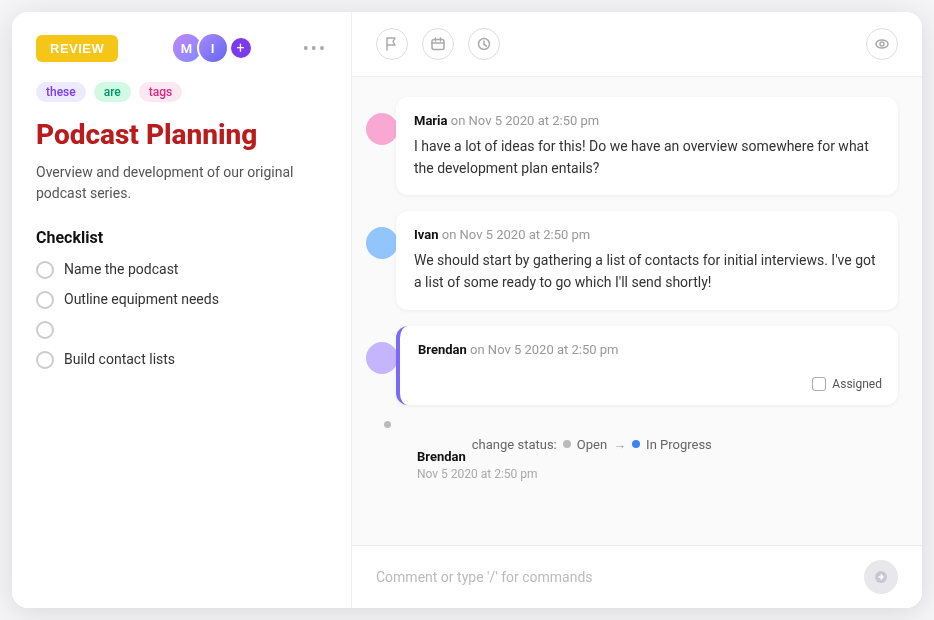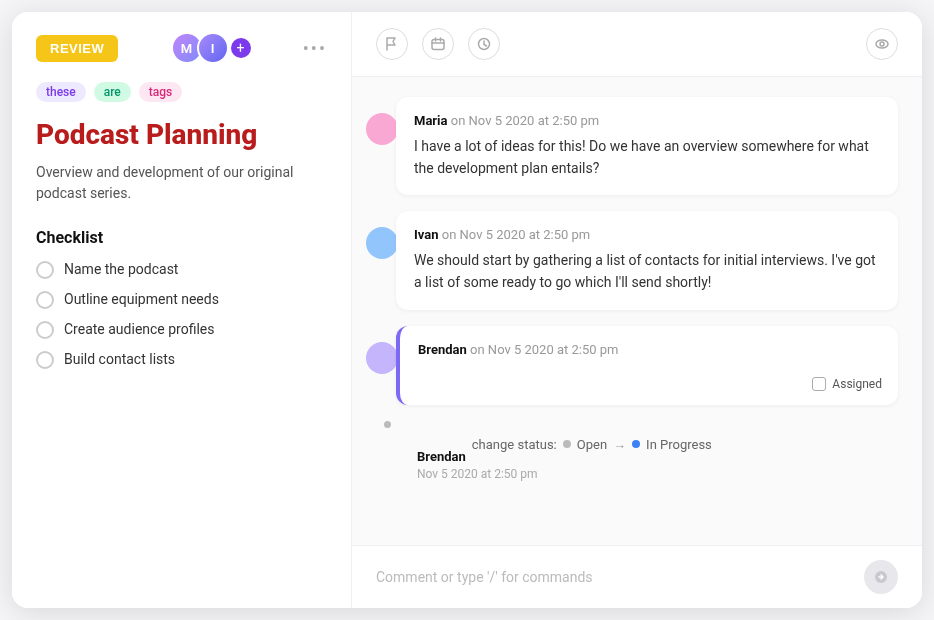--- a/index.html
+++ b/index.html
@@ -355,21 +355,20 @@
     <div class="checklist-item">
       <div class="checklist-radio"></div>
       <span>Name the podcast</span>
     </div>
     <div class="checklist-item">
       <div class="checklist-radio"></div>
       <span>Outline equipment needs</span>
     </div>
     <div class="checklist-item">
       <div class="checklist-radio"></div>
-      <span>Create audience profiles</span>
     </div>
     <div class="checklist-item">
       <div class="checklist-radio"></div>
       <span>Build contact lists</span>
     </div>
   </div>
 
   <div class="right-panel">
     <div class="right-header">
       <div class="header-icons">

